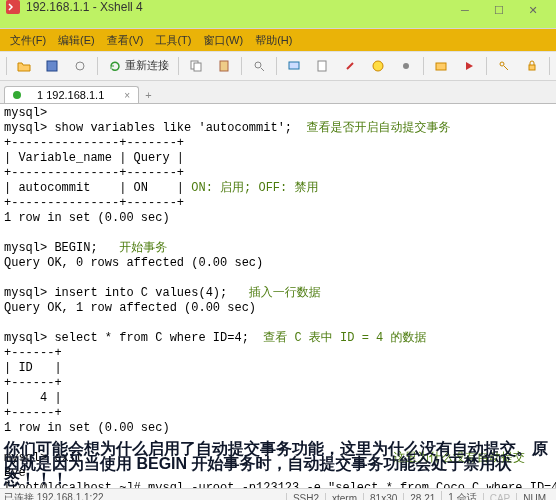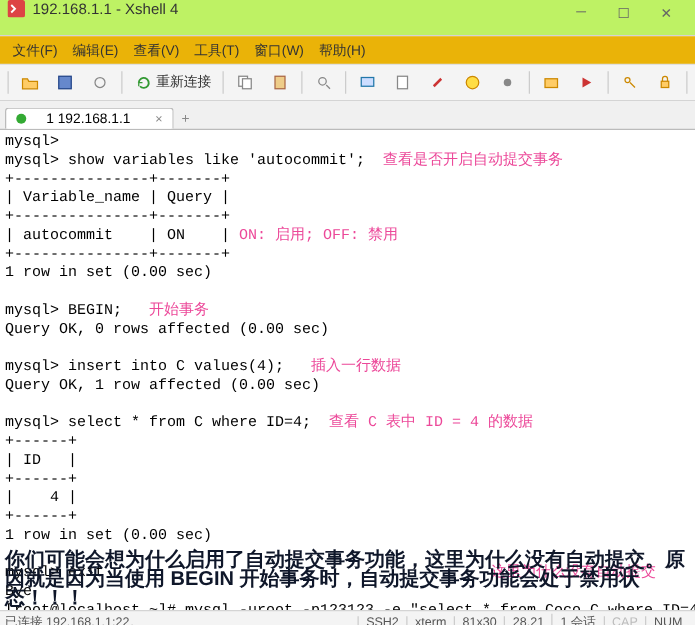--- a/index.html
+++ b/index.html
@@ -14,21 +14,21 @@
 .tb-btn{display:flex;align-items:flex-start;padding:2px 4px;border:1px solid transparent;border-radius:2px}
 .tb-txt{font-size:11px;color:#333;margin-left:2px}
 .tb-sep{width:1px;height:18px;background:#ccc;margin:0 2px}
 .tb-ico{width:16px;height:16px;display:flex;align-items:center;justify-content:center}
 .tabbar{height:22px;background:#f0f0f0;display:flex;align-items:flex-end;padding:0 4px;border-bottom:1px solid #bbb}
 .tab{background:#fff;border:1px solid #bbb;border-bottom:none;padding:2px 8px;font-size:11px;display:flex;align-items:center;gap:16px;border-radius:3px 3px 0 0}
 .tab .dot{width:8px;height:8px;border-radius:50%;background:#3a3}
 .tab .x{color:#888;margin-left:4px;font-size:10px}
 .tabbar .plus{padding:2px 6px;color:#888}
 .terminal{position:relative;height:380px;background:#fff;font-family:"Courier New",monospace;font-size:12px;line-height:15px;color:#000;padding:2px 4px;overflow:hidden;white-space:pre}
-.t-red{color:#ec4899}
+.t-red{color:#4d7c0f}
 .footnote{position:absolute;bottom:2px;left:4px;right:4px;font-family:"Microsoft YaHei",sans-serif;font-size:16px;color:#0f172a;white-space:normal;font-weight:bold;line-height:15px}
 .statusbar{height:18px;background:#f4f4f4;border-top:1px solid #d4d4d4;display:flex;align-items:center;font-size:10px;color:#555;padding:0 4px}
 .statusbar .sp{flex:1}
 .statusbar .cell{padding:0 6px;border-left:1px solid #ccc}
 svg{display:block}
 </style>
 </head>
 <body>
 
 <div class="titlebar">

